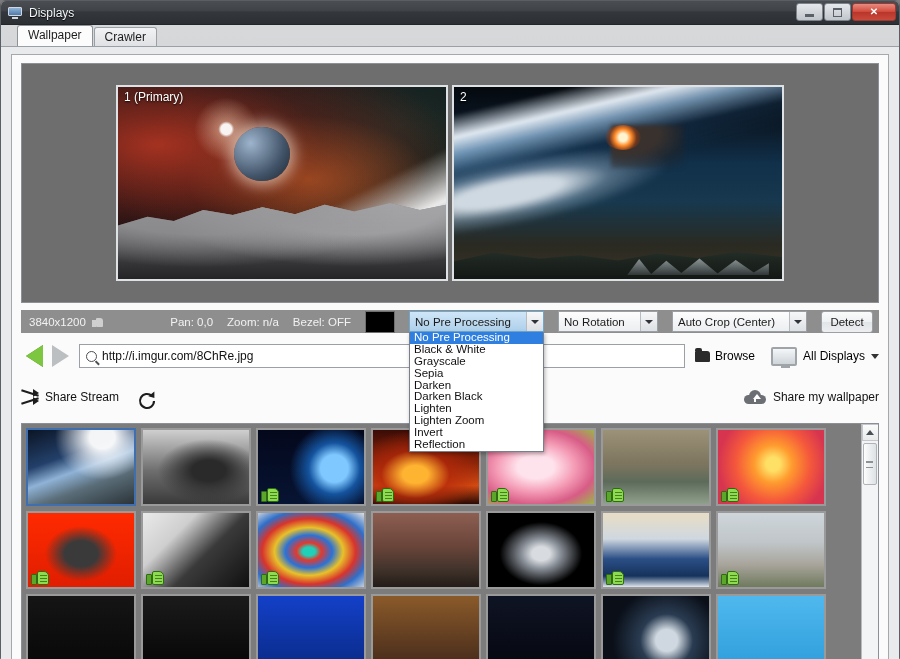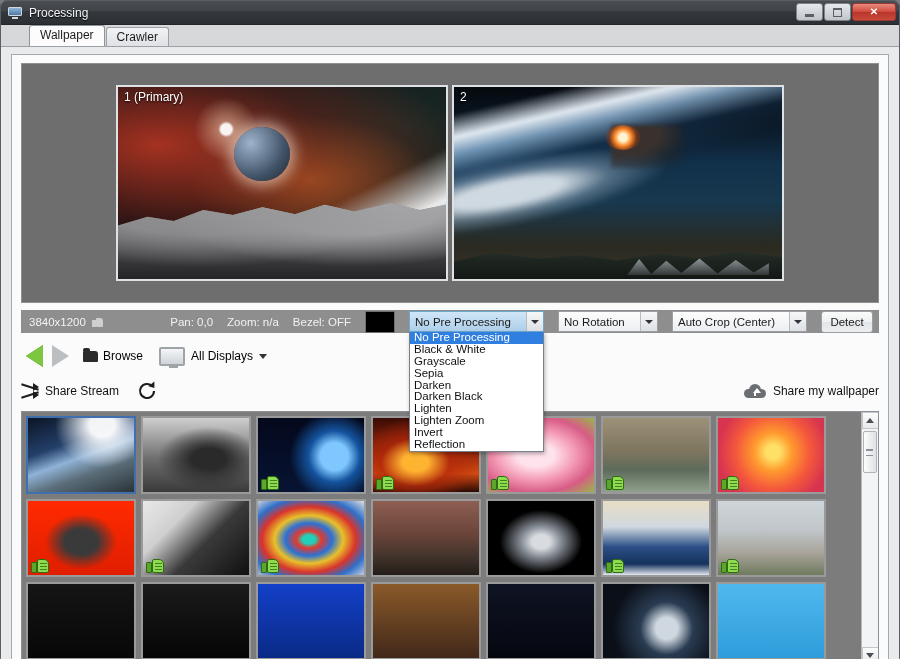--- a/index.html
+++ b/index.html
@@ -33,21 +33,21 @@
   .tb-buttons { position:absolute; right:3px; top:2px; display:flex; gap:1px; }
   .tb-btn { width:27px; height:18px; border:1px solid #7d838a; border-radius:3px;
     background:linear-gradient(to bottom,#e6e9ec,#c0c5cb); display:flex; align-items:center; justify-content:center;
     color:#2a2d31; font-size:10px; line-height:1; }
   .tb-btn.close { width:44px; border-color:#9c3a32;
     background:linear-gradient(to bottom,#e88b7f,#d0483a 50%,#b8352a 51%,#c9493c); color:#fff; font-weight:bold; }
   .tb-btn .minglyph { display:block; width:9px; height:3px; background:#5a6068; margin-top:6px; }
   .tb-btn .maxglyph { display:block; width:9px; height:9px; border:1px solid #5a6068; border-top-width:2px; }
 
   
-  .tabstrip { height:22px; flex:0 0 22px; display:flex; align-items:flex-end; padding-left:28px;
+  .tabstrip { height:22px; flex:0 0 22px; display:flex; align-items:flex-end; padding-left:16px;
     border-bottom:1px solid #9aa0a6; background:transparent; }
   .tab { height:19px; padding:2px 10px 0 10px; font-size:12px; color:#1d1d1d;
     border:1px solid #9aa0a6; border-bottom:none; border-radius:3px 3px 0 0;
     background:linear-gradient(to bottom,#f2f3f4,#dfe1e4); margin-right:1px; }
   .tab.active { background:#fcfcfc; height:21px; border-color:#8e9398; position:relative; z-index:2; }
 
   
   .client { flex:1 1 auto; background:#e9eaec; padding:0; position:relative; display:flex; flex-direction:column; }
   .panel {
     margin:7px 10px 0 10px; border:1px solid #a4a9ae; background:#fbfbfb;
@@ -155,21 +155,21 @@
   .urltext { color:#111; font-size:12px; }
   .browse { width:72px; height:24px; margin-left:4px; display:flex; align-items:center; justify-content:center; gap:5px;
     background:#fbfbfb; border:1px solid transparent; }
   .folder { width:15px; height:11px; background:#2b2b2b; border-radius:1px 3px 1px 1px; position:relative; }
   .folder:before { content:""; position:absolute; left:0; top:-3px; width:7px; height:3px; background:#2b2b2b; border-radius:2px 2px 0 0; }
   .displays { display:flex; align-items:center; gap:6px; margin-left:10px; }
   .mon-ico { width:26px; height:19px; border:2px solid #9fa4a9; border-radius:2px; background:linear-gradient(to bottom,#f4f6f8,#cfd4d9); position:relative; }
   .mon-ico:after { content:""; position:absolute; left:8px; bottom:-4px; width:9px; height:2px; background:#9fa4a9; }
 
   
-  .sharerow { margin:8px 9px 0 9px; height:26px; display:flex; align-items:center; }
+  .sharerow { margin:20px 9px 0 9px; height:26px; display:flex; align-items:flex-start; }
   .shuffle { width:18px; height:14px; position:relative; margin-right:6px; }
   .shuffle span { position:absolute; left:0; width:18px; height:2px; background:#1d1d1d; }
   .shuffle span:nth-child(1){ top:2px; transform:rotate(18deg); }
   .shuffle span:nth-child(2){ top:10px; transform:rotate(-18deg); }
   .shuffle:after { content:""; position:absolute; right:0; top:-1px; width:0;height:0;
     border-top:4px solid transparent;border-bottom:4px solid transparent;border-left:6px solid #1d1d1d; }
   .shuffle:before { content:""; position:absolute; right:0; bottom:-1px; width:0;height:0;
     border-top:4px solid transparent;border-bottom:4px solid transparent;border-left:6px solid #1d1d1d; }
   .share-label { font-size:12px; color:#111; margin-right:9px; }
   .combo.top { width:120px; height:22px; }
@@ -209,21 +209,21 @@
 </head>
 <body>
 
 <div class="window">
 
   <div class="titlebar">
     <div class="tb-icon">
       <div class="scr"></div>
         <div class="base"></div>
     </div>
-    <div class="tb-title">Processing</div>
+    <div class="tb-title">Displays</div>
     <div class="tb-buttons">
       <div class="tb-btn">
           <span class="minglyph"></span>
         </div>
       <div class="tb-btn">
           <span class="maxglyph"></span>
         </div>
       <div class="tb-btn close">✕</div>
     </div>
   </div>
@@ -304,20 +304,24 @@
         </div>
       </div>
 
       <div class="urlrow">
         <div class="navarrow">
             <div class="tri left"></div>
           </div>
         <div class="navarrow">
             <div class="tri right"></div>
           </div>
+        <div class="urlbox">
+          <span class="mag"></span>
+          <span class="urltext">http://i.imgur.com/8ChRe.jpg</span>
+        </div>
         <div class="browse">
           <span class="folder"></span>
           <span>Browse</span>
         </div>
         <div class="displays">
           <span class="mon-ico"></span>
           <span>All Displays</span>
           <i style="width:0;height:0;border-left:4px solid transparent;border-right:4px solid transparent;border-top:5px solid #333;display:block;"></i>
         </div>
       </div>

